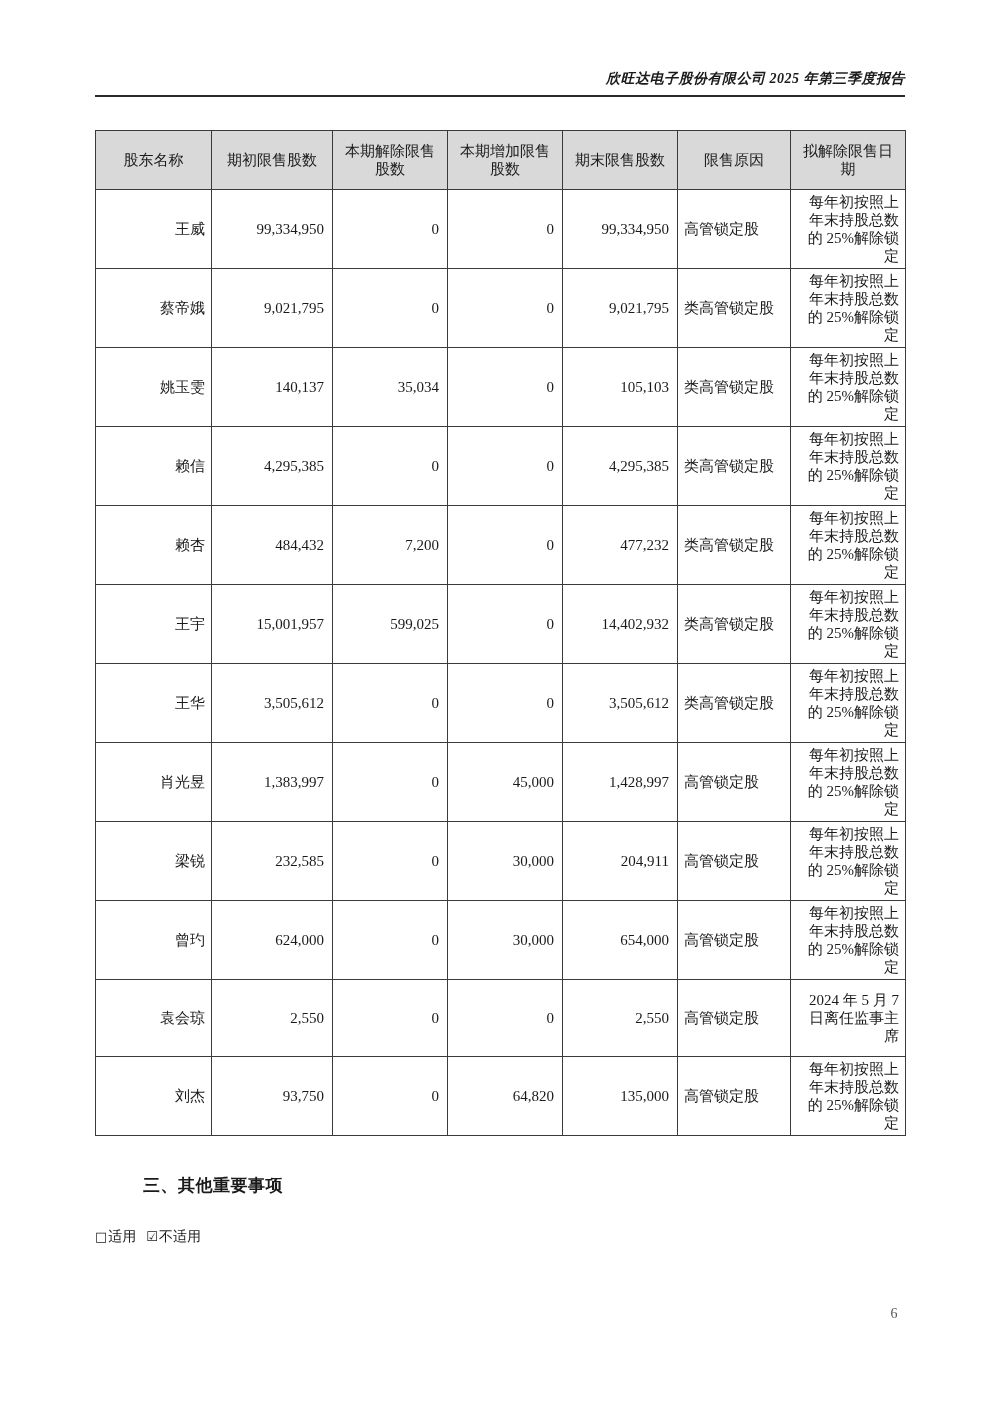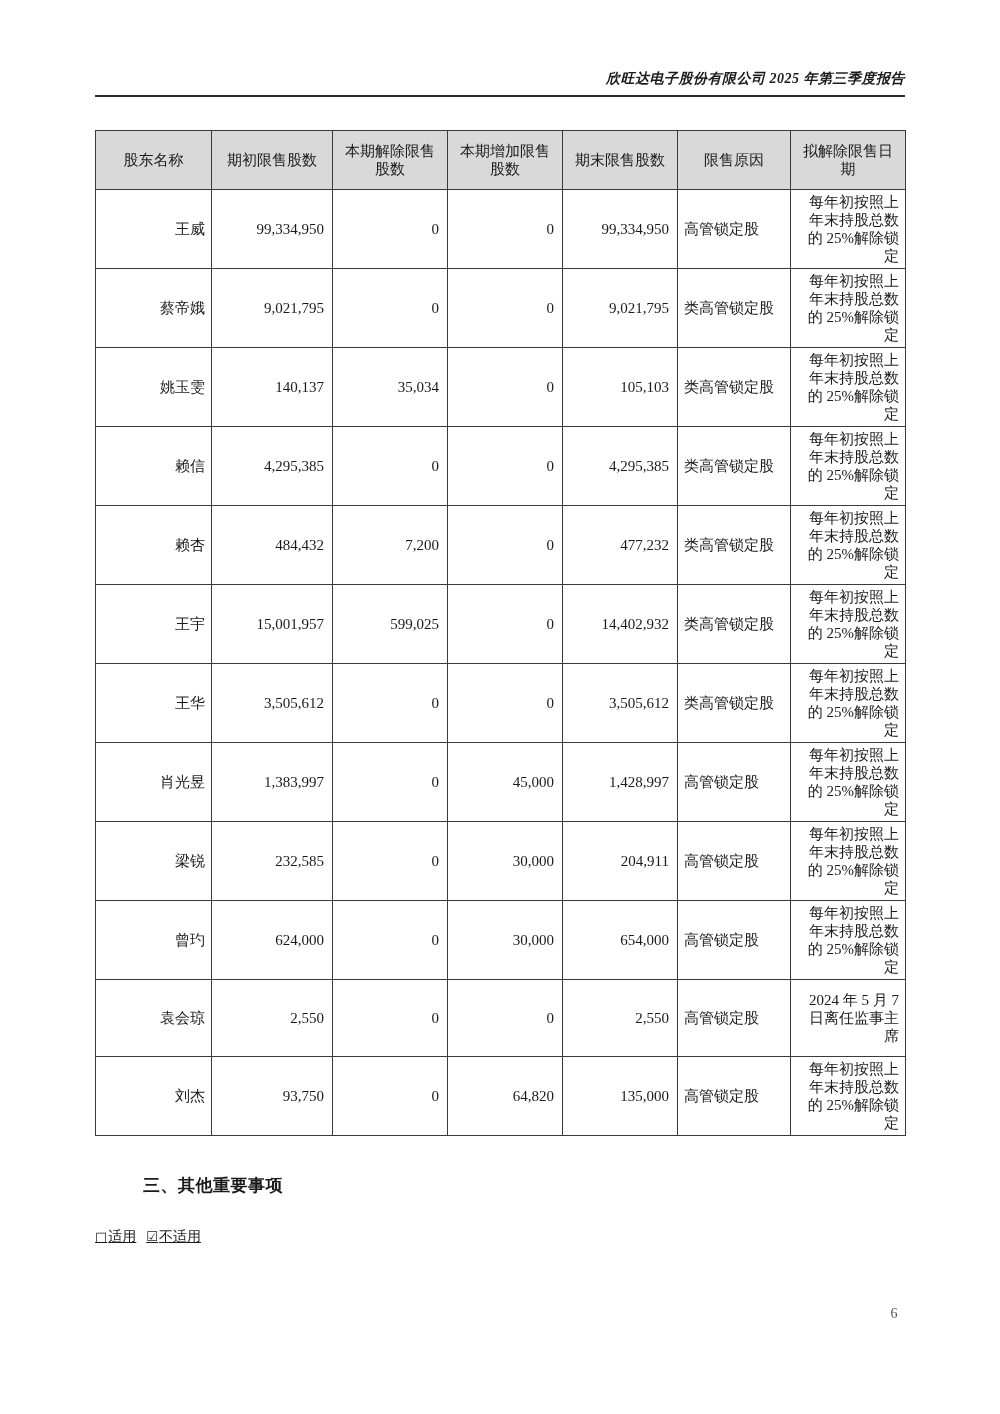--- a/index.html
+++ b/index.html
@@ -85,21 +85,21 @@
     font-weight: bold;
     letter-spacing: 0.5px;
     margin-left: 48px;
   }
   .applicability-line {
     position: absolute;
     top: 1228px;
     left: 95px;
     font-size: 14px;
   }
-  .applicability-line .opt { margin-right: 10px; text-decoration: underline; }
+  .applicability-line .opt { margin-right: 10px; }
   .checkbox-glyph {
     font-family: "DejaVu Sans", sans-serif;
     font-size: 13px;
     margin-right: 1px;
   }
   .page-number {
     position: absolute;
     top: 1306px;
     left: 884px;
     width: 20px;

